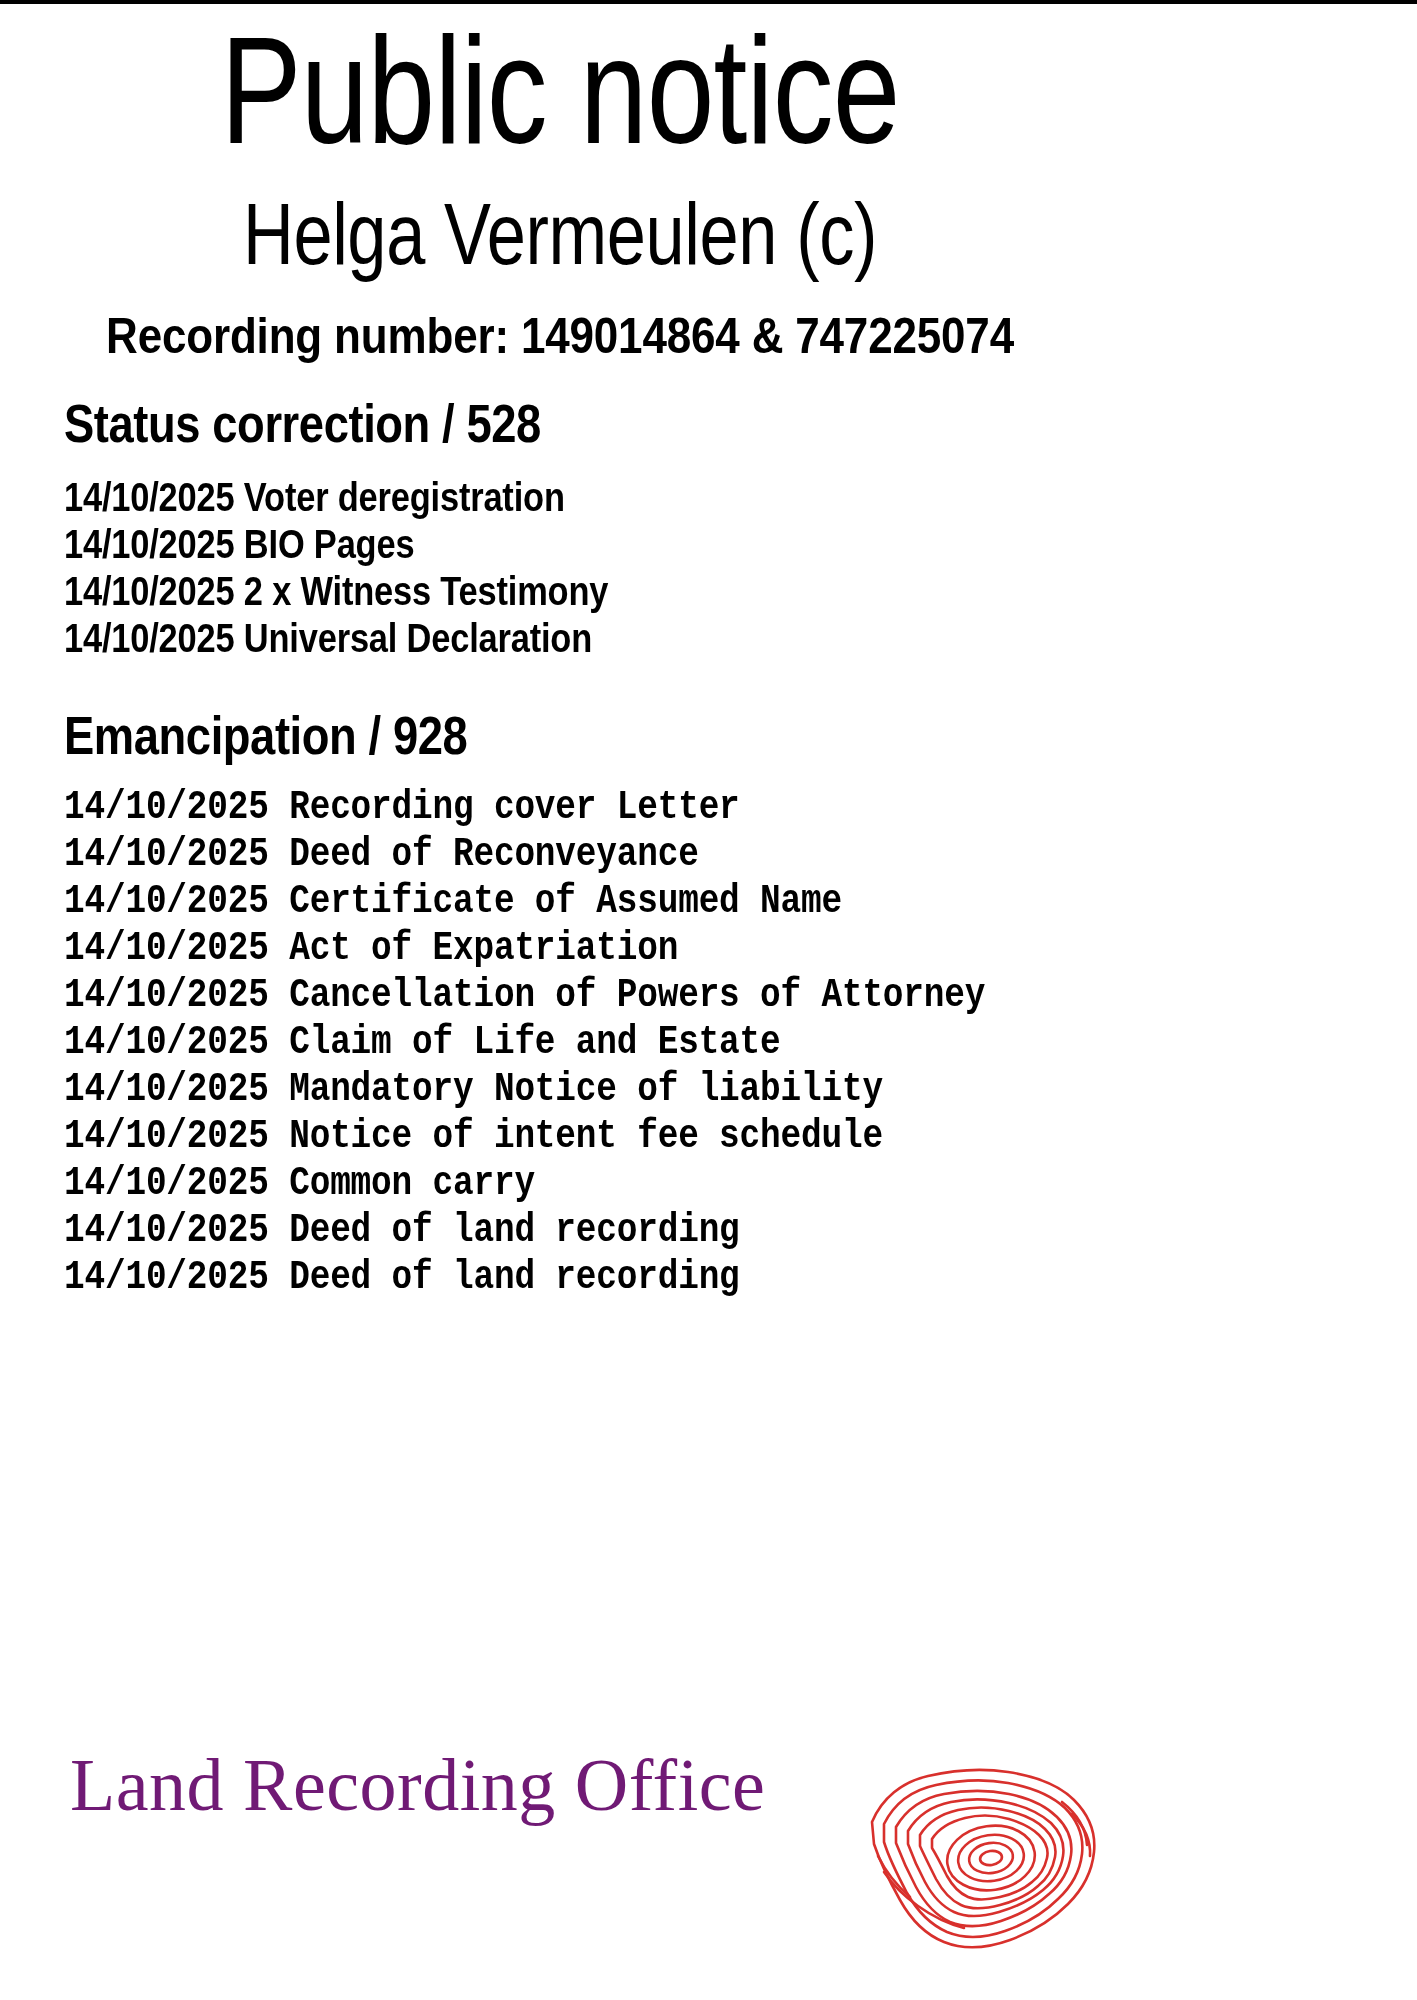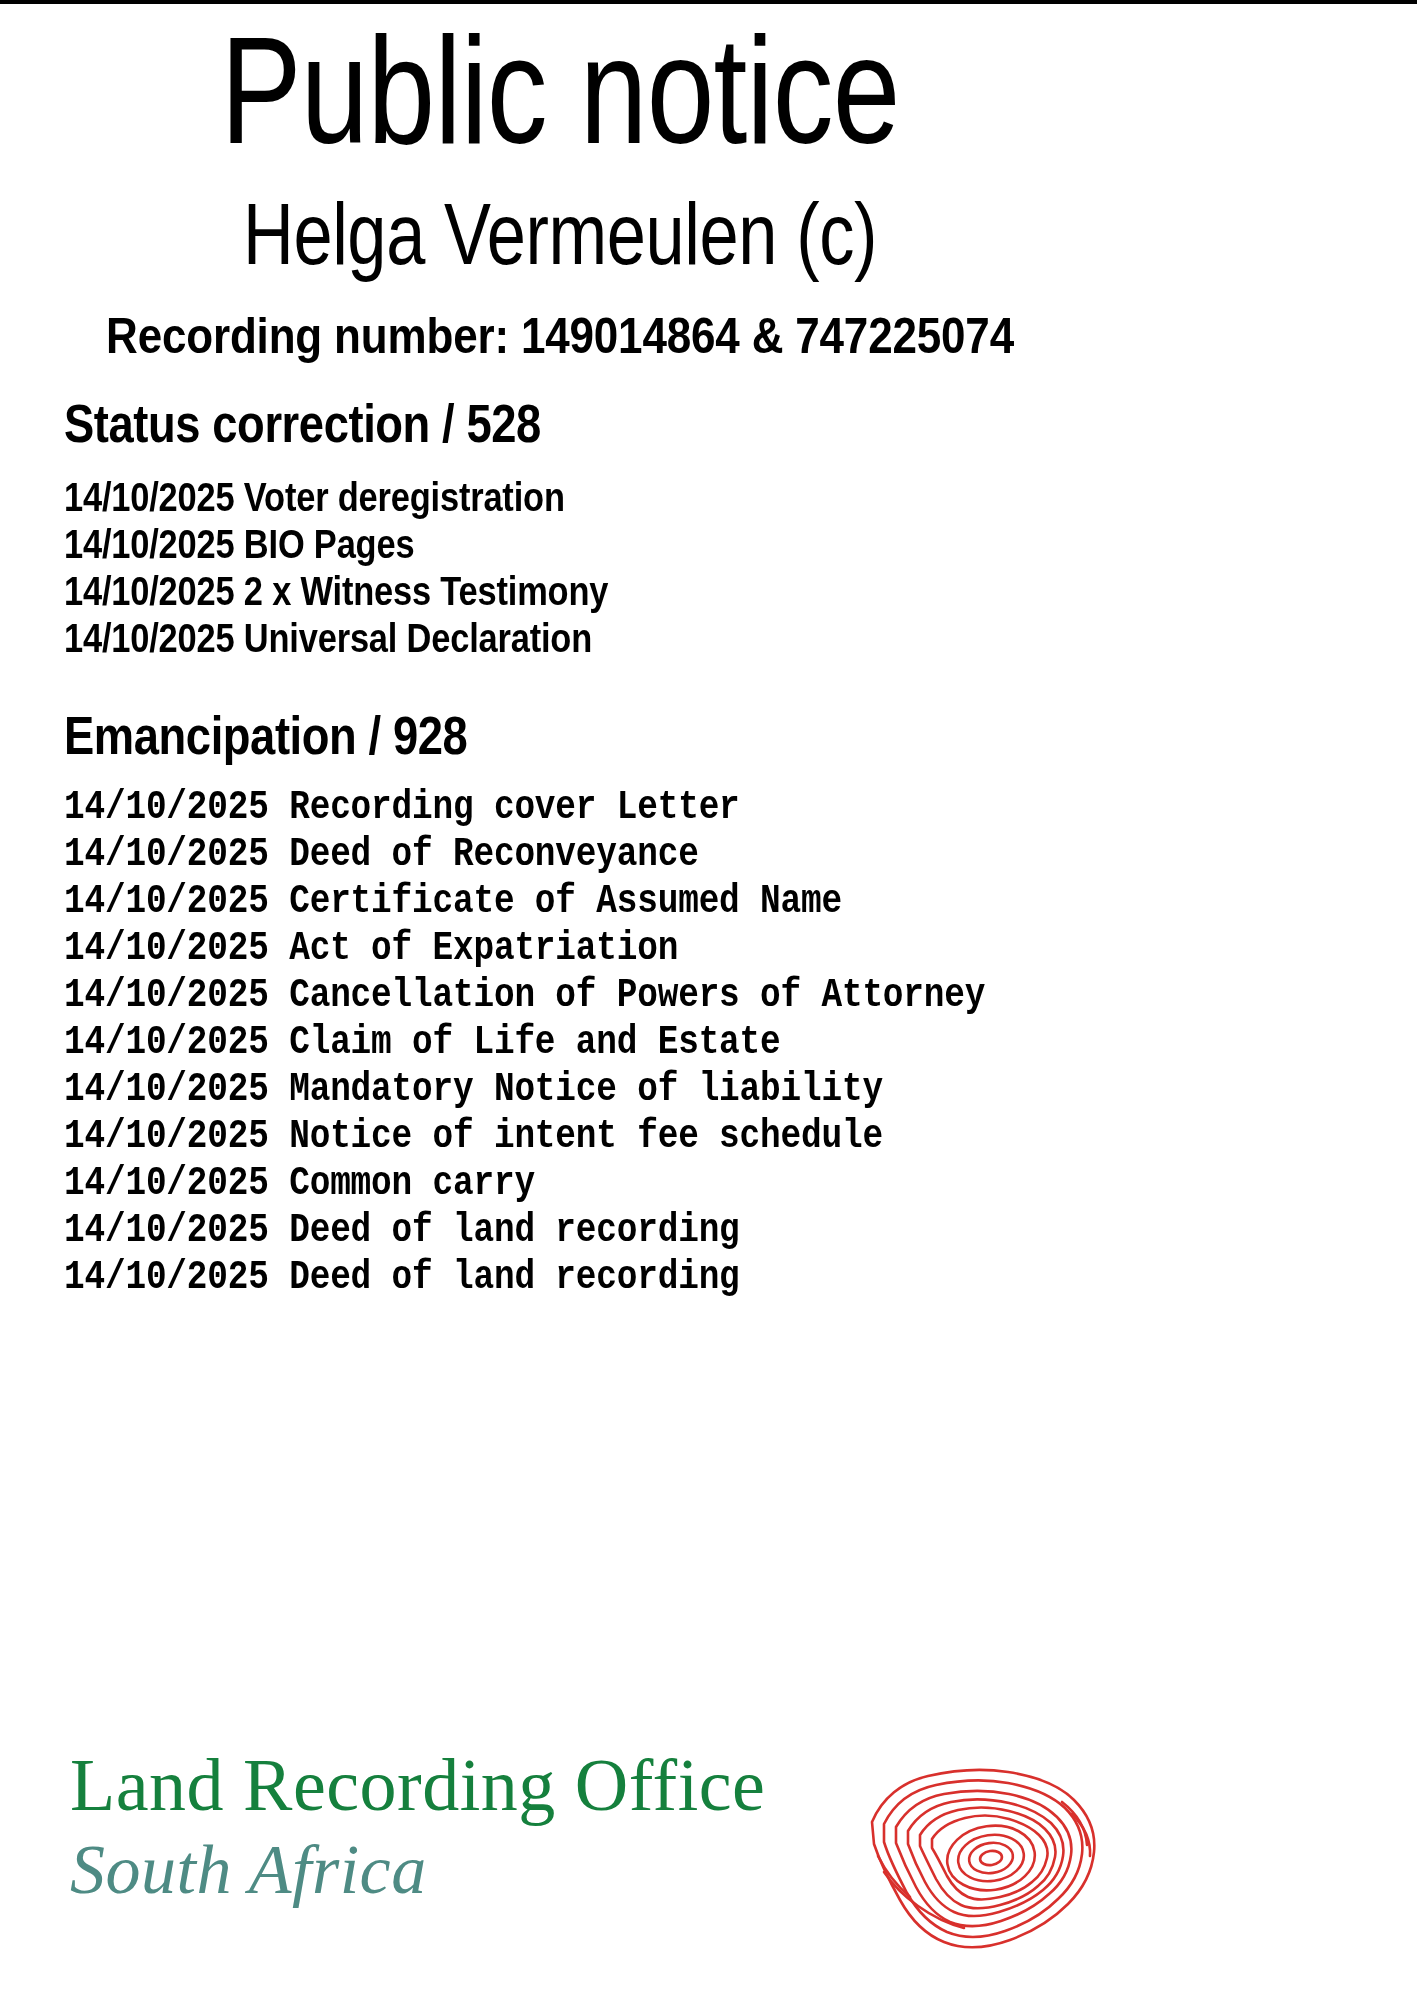--- a/index.html
+++ b/index.html
@@ -129,21 +129,21 @@
     position: absolute;
     left: 70px;
     top: 14px;
     font-family: "Liberation Serif", serif;
     color: #1d5f5c;
   }
   .logo-line1 {
     font-size: 74px;
     line-height: 82px;
     letter-spacing: 0.5px;
-    color: #15803d;
+    color: #701a75;
     white-space: nowrap;
   }
   .logo-line2 {
     font-size: 70px;
     line-height: 80px;
     font-style: italic;
     letter-spacing: 0.5px;
     color: #4e8b84;
     white-space: nowrap;
     padding-top: 4px;
@@ -198,21 +198,20 @@
           <li class="item-row"><span class="item-date">14/10/2025</span> <span class="item-label">Deed of land recording</span></li>
         </ul>
     </div>
 
   </div>
 
   <div class="footer">
 
     <div class="logo-wordmark">
       <div class="logo-line1">Land Recording Office</div>
-      <div class="logo-line2">South Africa</div>
     </div>
 
     <div class="logo-emblem">
       <svg viewBox="0 0 250 230" xmlns="http://www.w3.org/2000/svg">
         <g fill="none" stroke="#d8302c" stroke-width="2.6" stroke-linecap="round" stroke-linejoin="round">
 
           <path d="M14 84 C24 60 44 44 70 38 C96 32 124 30 150 34 C176 38 200 46 216 62
                    C230 76 238 94 236 114 C234 134 224 152 210 166 C194 182 174 194 152 202
                    C130 210 106 212 86 204 C66 196 52 180 42 162 C32 144 22 124 16 106 Z"></path>
 

